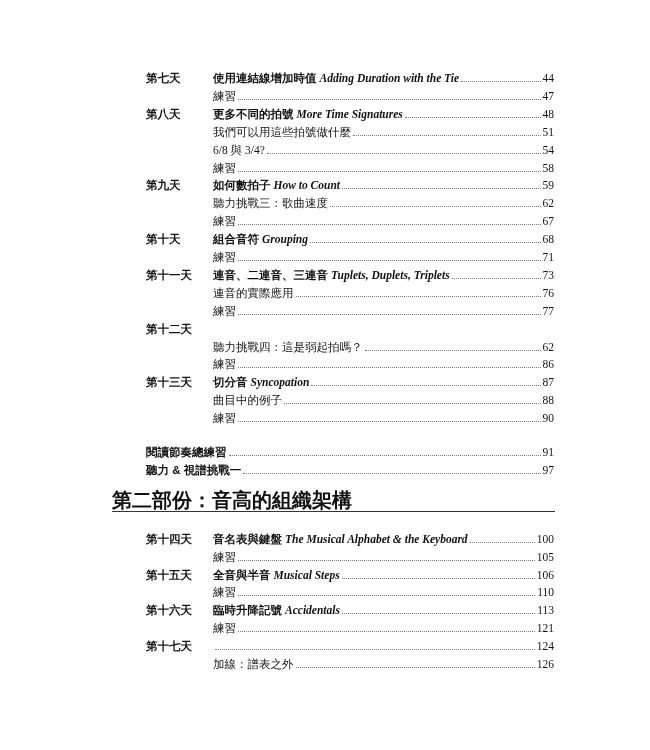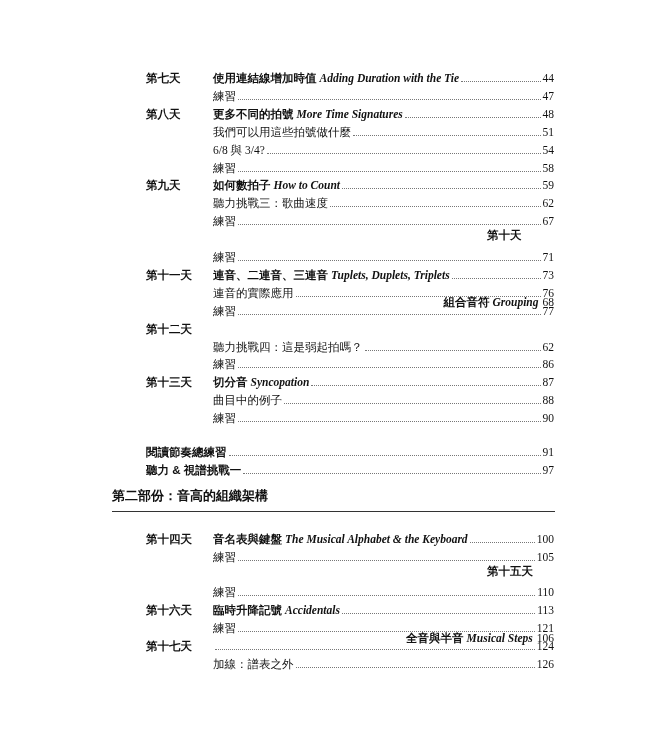--- a/index.html
+++ b/index.html
@@ -20,21 +20,21 @@
     .title .en { font-style: italic; font-weight: bold; margin-left: 3px; }
     .leader {
       flex: 1 1 auto; border-bottom: 1px dotted #777; margin: 0 2px 3px 2px; height: 1px;
     }
     .page-num { white-space: nowrap; text-align: right; }
     .summary .title {
       font-family: "Liberation Sans", "DejaVu Sans", sans-serif; font-weight: bold;
     }
     .part-heading {
       position: absolute; left: 104px; top: 487px; width: 443px;
-      font-family: "Liberation Sans", "DejaVu Sans", sans-serif; font-weight: bold; font-size: 13px;
+      font-family: "Liberation Sans", "DejaVu Sans", sans-serif; font-weight: bold; font-size: 20px;
       color: #111; padding-bottom: 4px;
     }
     .part-rule {
       position: absolute; left: 104px; top: 511px; width: 443px; height: 0;
       border-top: 1.5px solid #333;
     }
   </style>
 </head>
 <body>
 
@@ -105,21 +105,21 @@
         </span>
       </div>
       <div class="row" style="top: 210.2px;">
         <span class="day"></span>
         <span class="entry">
           <span class="title"><span>練習</span></span>
           <span class="leader"></span>
           <span class="page-num">67</span>
         </span>
       </div>
-      <div class="row" style="top: 228.1px; flex-direction: column;">
+      <div class="row" style="top: 228.1px;">
         <span class="day">第十天</span>
         <span class="entry">
           <span class="title main"><span>組合音符</span><span class="en">Grouping</span></span>
           <span class="leader"></span>
           <span class="page-num">68</span>
         </span>
       </div>
       <div class="row" style="top: 246px;">
         <span class="day"></span>
         <span class="entry">
@@ -224,21 +224,21 @@
         </span>
       </div>
       <div class="row" style="top: 545.8px;">
         <span class="day"></span>
         <span class="entry">
           <span class="title"><span>練習</span></span>
           <span class="leader"></span>
           <span class="page-num">105</span>
         </span>
       </div>
-      <div class="row" style="top: 563.6px; flex-direction: column;">
+      <div class="row" style="top: 563.6px;">
         <span class="day">第十五天</span>
         <span class="entry">
           <span class="title main"><span>全音與半音</span><span class="en">Musical Steps</span></span>
           <span class="leader"></span>
           <span class="page-num">106</span>
         </span>
       </div>
       <div class="row" style="top: 581.4px;">
         <span class="day"></span>
         <span class="entry">

